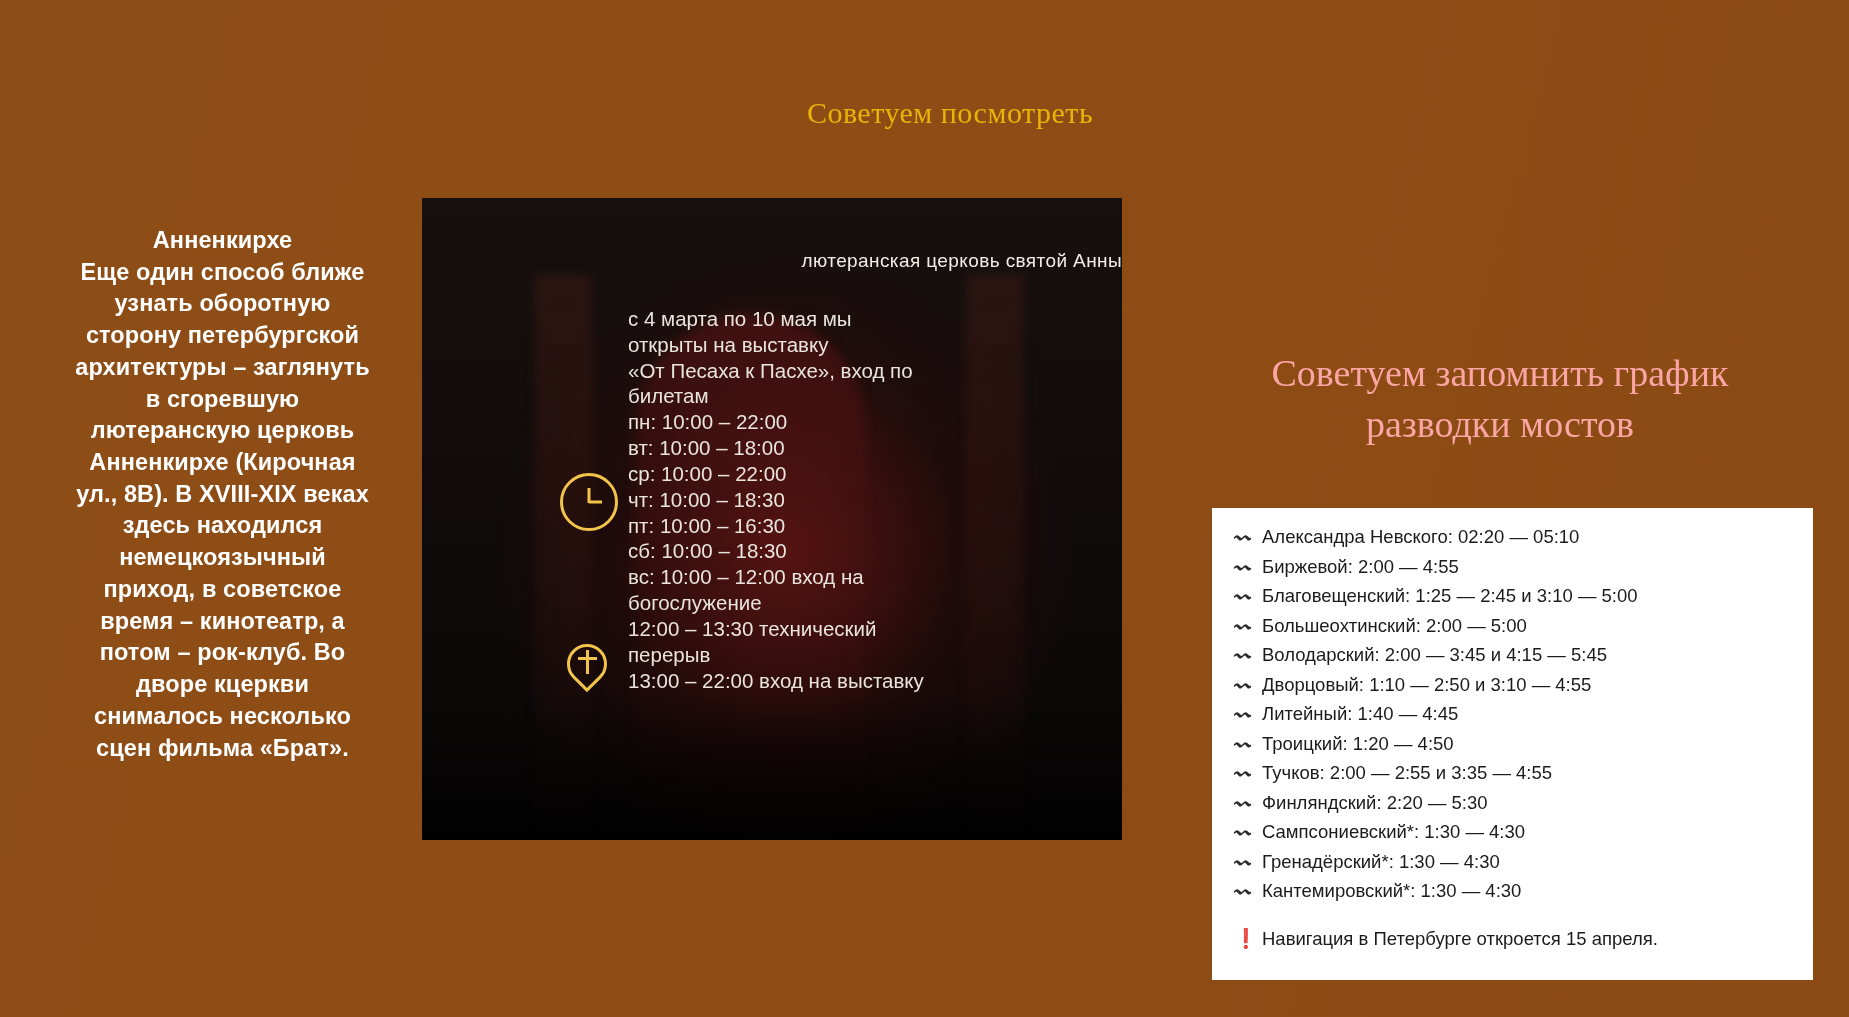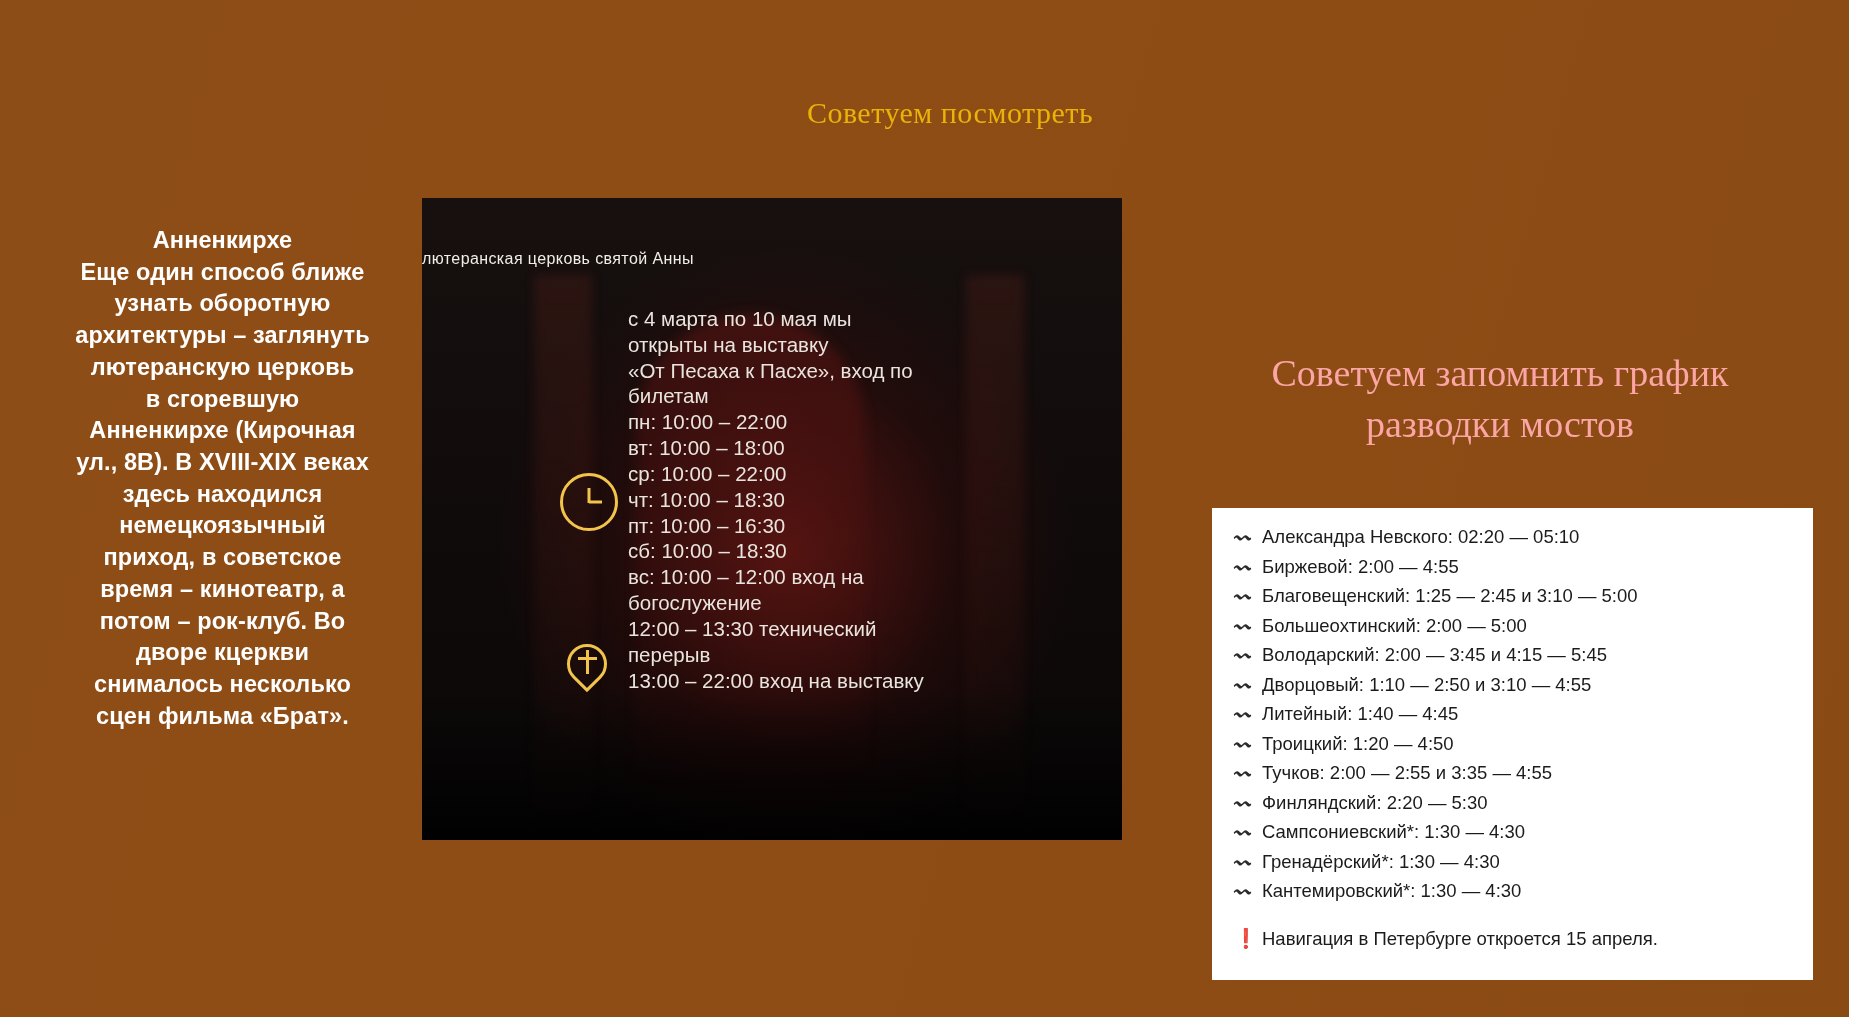--- a/index.html
+++ b/index.html
@@ -82,23 +82,23 @@
     position: absolute;
     left: 0; right: 0; bottom: 0;
     height: 150px;
     background: linear-gradient(180deg, rgba(0,0,0,0.0), rgba(0,0,0,0.85));
   }
 
   .poster-title {
     position: absolute;
     left: 0; right: 0;
     top: 52px;
-    text-align: left;
+    text-align: right;
     color: #f2ede6;
-    font-size: 16px;
+    font-size: 19px;
     letter-spacing: 0.4px;
   }
 
   .poster-block {
     position: absolute;
     display: flex;
     align-items: center;
   }
   .poster-block.hours { left: 128px; top: 108px; width: 540px; }
   .poster-block.place { left: 128px; top: 442px; width: 540px; }
@@ -225,23 +225,24 @@
     font-size: 19px;
   }
 </style>
 </head>
 <body>
 
 <div class="left-col">
   <span class="title-line">Анненкирхе</span>
   <span class="title-line">Еще один способ ближе</span>
   <span class="title-line">узнать оборотную</span>
+  <span class="title-line">сторону петербургской</span>
   <span class="title-line">архитектуры – заглянуть</span>
+  <span class="title-line">в сгоревшую</span>
   <span class="title-line">лютеранскую церковь</span>
-  <span class="title-line">в сгоревшую</span>
   <span class="title-line">Анненкирхе (Кирочная</span>
   <span class="title-line">ул., 8В). В XVIII-XIX веках</span>
   <span class="title-line">здесь находился</span>
   <span class="title-line">немецкоязычный</span>
   <span class="title-line">приход, в советское</span>
   <span class="title-line">время – кинотеатр, а</span>
   <span class="title-line">потом – рок-клуб. Во</span>
   <span class="title-line">дворе кцеркви</span>
   <span class="title-line">снималось несколько</span>
   <span class="title-line">сцен фильма «Брат».</span>

